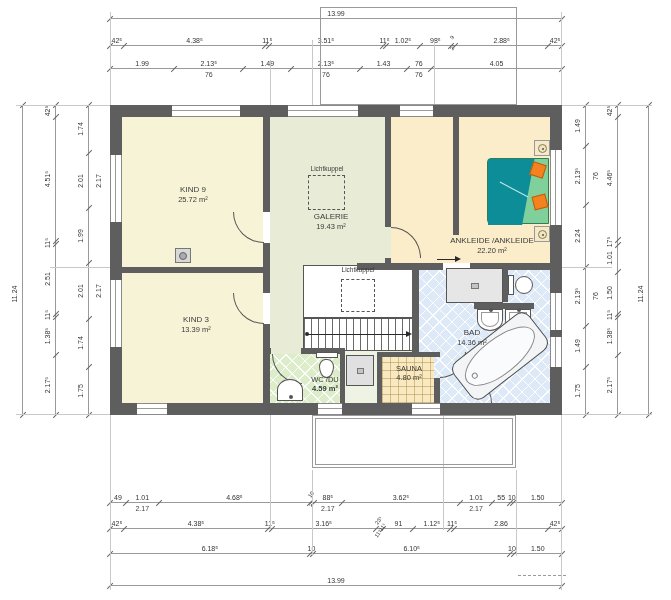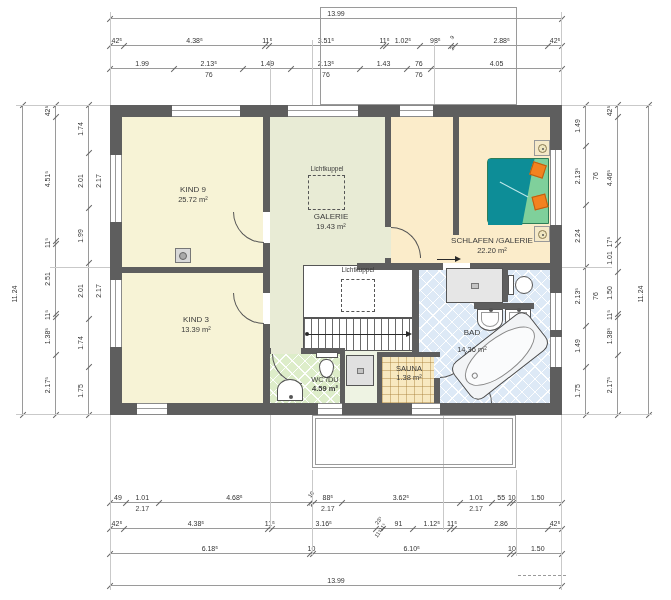--- a/index.html
+++ b/index.html
@@ -414,29 +414,29 @@
   </div>
   <div class="room-label" style="left:196px;top:315px;">
     <span style="position:static;display:block;">KIND 3</span>
     <span class="area" style="position:static;display:block;">13.39 m²</span>
   </div>
   <div class="room-label" style="left:331px;top:212px;">
     <span style="position:static;display:block;">GALERIE</span>
     <span class="area" style="position:static;display:block;">19.43 m²</span>
   </div>
   <div class="room-label" style="left:492px;top:236px;">
-    <span style="position:static;display:block;">SCHLAFEN /GALERIE</span>
+    <span style="position:static;display:block;">ANKLEIDE /ANKLEIDE</span>
     <span class="area" style="position:static;display:block;">22.20 m²</span>
   </div>
   <div class="room-label" style="left:472px;top:328px;">
     <span style="position:static;display:block;">BAD</span>
-    <span class="area" style="position:static;display:block;margin-top:7px;">14.36 m²</span>
+    <span class="area" style="position:static;display:block;">14.36 m²</span>
   </div>
   <div class="room-label" style="left:325px;top:375px;font-size:7.5px;">
     <span style="position:static;display:block;">WC /DU</span>
     <span class="area" style="position:static;display:block;font-weight:bold;">4.59 m²</span>
   </div>
   <div class="room-label" style="left:409px;top:364px;font-size:7.5px;">
     <span style="position:static;display:block;">SAUNA</span>
-    <span class="area" style="position:static;display:block;">1.38 m²</span>
+    <span class="area" style="position:static;display:block;">4.80 m²</span>
   </div>
 
 </div>
 
 </body></html>

